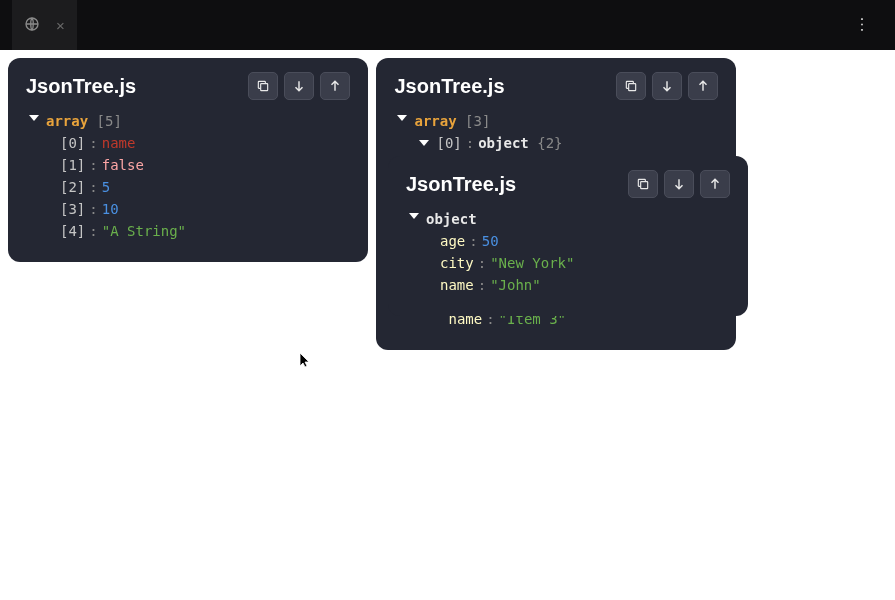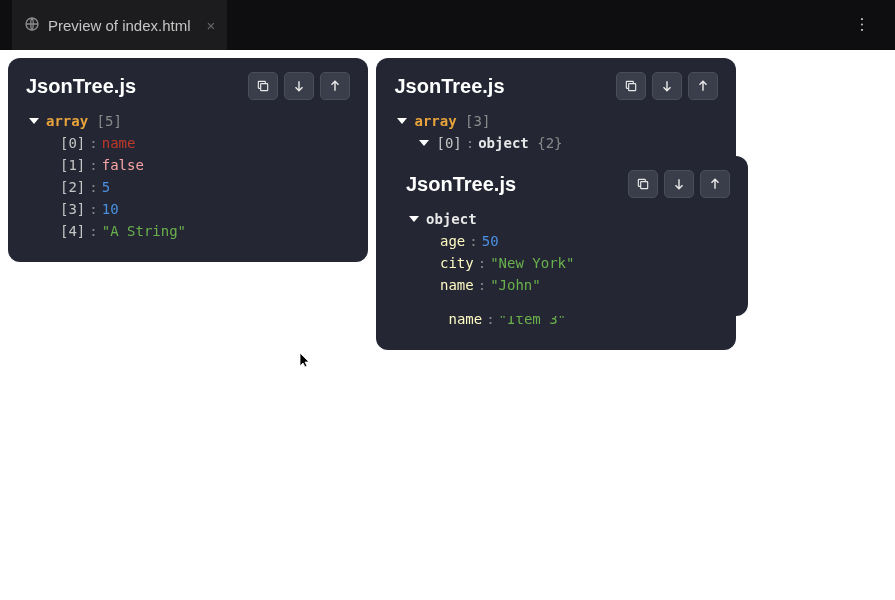--- a/index.html
+++ b/index.html
@@ -10,21 +10,21 @@
     .tab-close{margin-left:8px;color:#6a6a6a}
     .more-menu{margin-left:auto;color:#bbb;padding:0 12px;letter-spacing:2px;transform:rotate(90deg);cursor:pointer}
     .content{padding:8px;background:#fff}
     .panel{background:#242733;border-radius:12px;padding:14px 18px 20px 18px;color:#d0d0d0;display:inline-block;vertical-align:top;margin:0 4px 8px 0}
     .panel-header{display:flex;align-items:center;margin-bottom:10px}
     .panel-title{color:#fff;font-weight:700;font-size:20px;flex:1}
     .ctrl-buttons{display:flex;gap:6px}
     .ctrl-btn{width:30px;height:28px;background:#3a3d4a;border:1px solid #4a4d5a;border-radius:5px;display:flex;align-items:center;justify-content:center;color:#e8e8e8;cursor:pointer}
     .ctrl-btn svg{width:14px;height:14px}
     .tree{font-size:14px;line-height:22px;font-family:Menlo,Consolas,monospace}
-    .row{display:flex;align-items:center;white-space:nowrap}
+    .row{display:flex;white-space:nowrap}
     .toggle{width:16px;height:16px;display:inline-flex;align-items:center;justify-content:center;margin-right:4px;cursor:pointer}
     .toggle svg{width:10px;height:10px;fill:#fff}
     .indent-1{padding-left:34px}
     .indent-2{padding-left:54px}
     .nest-row{padding-left:22px;display:flex;align-items:center}
     .key-idx{color:#c5c5c5}
     .key-name{color:#fef9c3}
     .kw-array{color:#e8a33c;font-weight:600}
     .kw-object{color:#e8e8e8;font-weight:700}
     .count{color:#8a8a8a}
@@ -44,21 +44,20 @@
 <body>
 
 <div class="tab-bar">
   <div class="tab">
     <span class="globe-icon">
       <svg viewBox="0 0 24 24" fill="none" stroke="#8a8a8a" stroke-width="2">
           <circle cx="12" cy="12" r="9"></circle>
           <path d="M3 12h18M12 3c2.5 3 2.5 15 0 18M12 3c-2.5 3-2.5 15 0 18"></path>
         </svg>
     </span>
-    <span>Preview of index.html</span>
     <span class="tab-close">×</span>
   </div>
   <div class="more-menu">⋯</div>
 </div>
 
 <div class="content wrapper">
 
   
   <div class="panel p1">
     <div class="panel-header">

